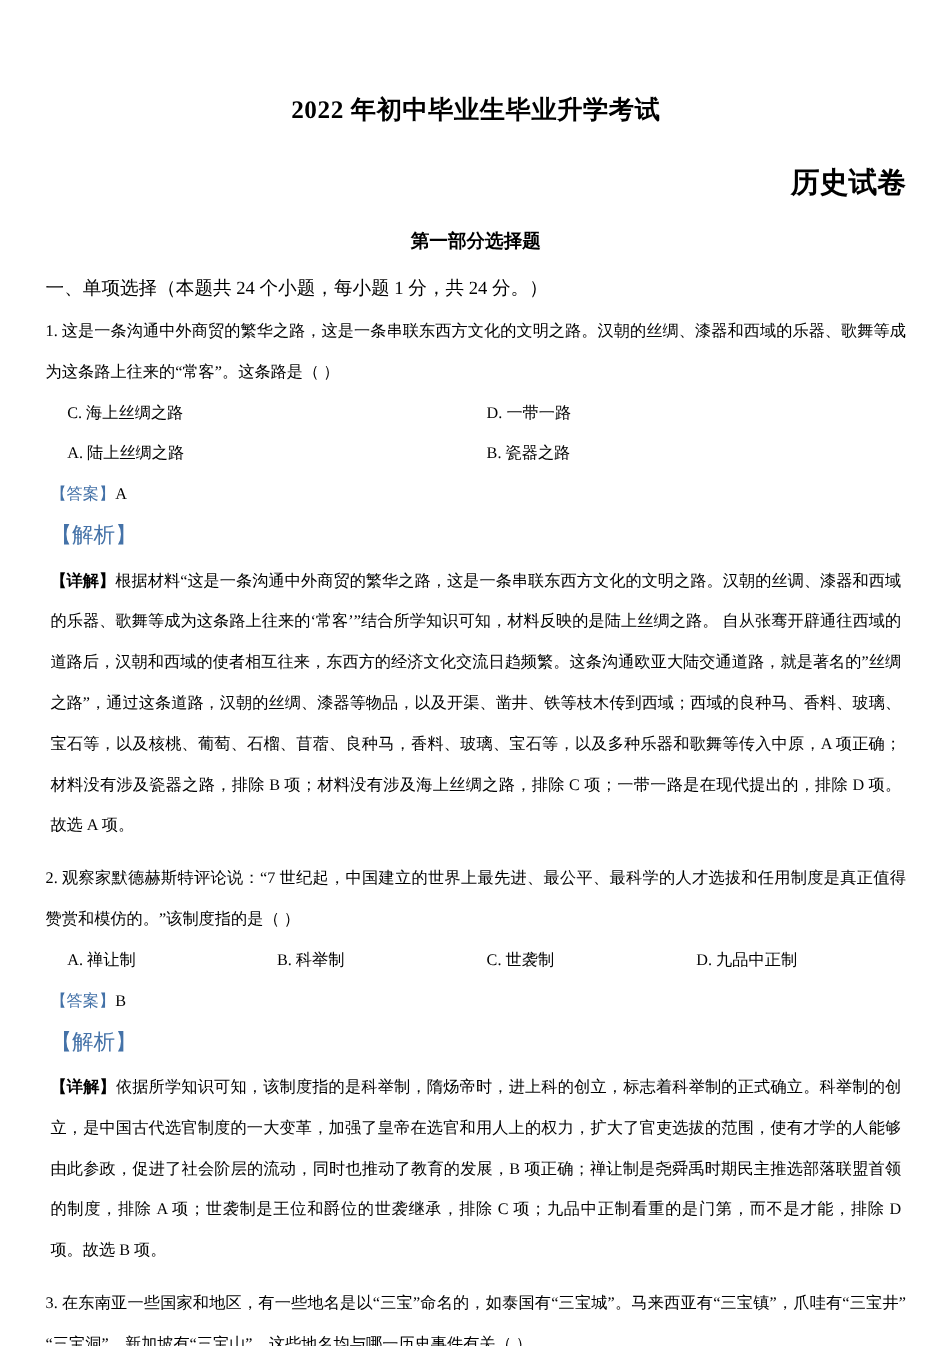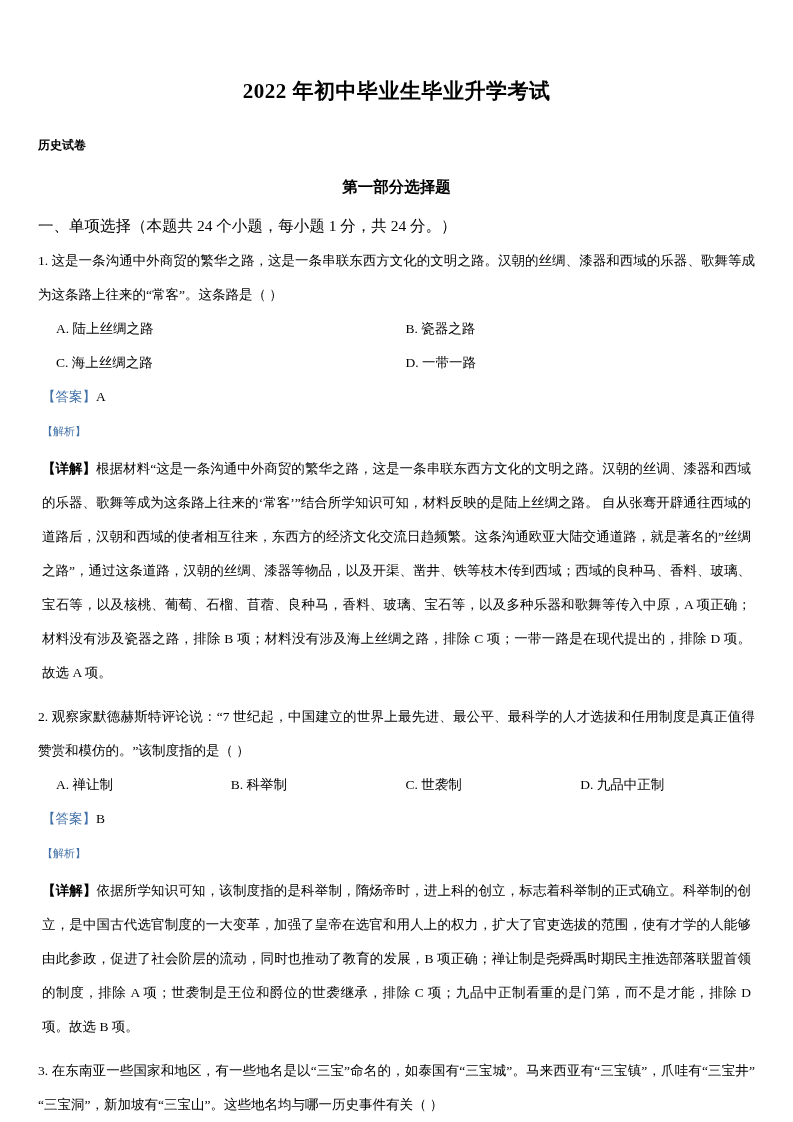--- a/index.html
+++ b/index.html
@@ -28,23 +28,23 @@
   .doc-title {
     text-align: center;
     font-weight: bold;
     font-size: 21px;
     letter-spacing: 0.5px;
     margin: 12px;
     padding-top: 66px;
     line-height: 1.25;
   }
   .doc-subtitle {
-    text-align: left;
+    text-align: right;
     font-weight: bold;
-    font-size: 12px;
+    font-size: 24px;
     margin: 0;
     padding-top: 22px;
     line-height: 1.25;
   }
   .part-title {
     text-align: center;
     font-weight: bold;
     font-size: 15.5px;
     margin: 4px;
     padding-top: 20px;
@@ -99,47 +99,47 @@
     line-height: 34px;
     padding-left: 4px;
   }
   .marker {
     color: #4472a8;
   }
   .marker-val {
     color: #000000;
   }
   .analysis-line {
-    font-size: 11px;
+    font-size: 18px;
     line-height: 34px;
     padding-left: 4px;
     font-family: Liberation Serif, serif;
   }
   .q-block { padding-top: 0px; }
 </style>
 </head>
 <body>
 
 <div class="page">
 
   <h1 class="doc-title">2022 年初中毕业生毕业升学考试</h1>
   <h2 class="doc-subtitle">历史试卷</h2>
   <h3 class="part-title">第一部分选择题</h3>
   <h4 class="section-head">一、单项选择（本题共 24 个小题，每小题 1 分，共 24 分。）</h4>
 
   <div class="q-block">
     <p class="qtext">1. 这是一条沟通中外商贸的繁华之路，这是一条串联东西方文化的文明之路。汉朝的丝绸、漆器和西域的乐器、歌舞等成为这条路上往来的“常客”。这条路是（    ）</p>
 
     <div class="options two-col">
+      <span class="opt opt-pad">C. 海上丝绸之路</span>
+      <span class="opt">D. 一带一路</span>
+    </div>
+    <div class="options two-col">
       <span class="opt opt-pad">A. 陆上丝绸之路</span>
       <span class="opt">B. 瓷器之路</span>
-    </div>
-    <div class="options two-col">
-      <span class="opt opt-pad">C. 海上丝绸之路</span>
-      <span class="opt">D. 一带一路</span>
     </div>
 
     <div class="marker-line"><span class="marker">【答案】</span><span class="marker-val">A</span></div>
 
     <div class="analysis-line"><span class="marker">【解析】</span></div>
 
     <p class="explain"><span class="tag">【详解】</span><span>根据材料“这是一条沟通中外商贸的繁华之路，这是一条串联东西方文化的文明之路。汉朝的丝调、漆器和西域的乐器、歌舞等成为这条路上往来的‘常客’”结合所学知识可知，材料反映的是陆上丝绸之路。 自从张骞开辟通往西域的道路后，汉朝和西域的使者相互往来，东西方的经济文化交流日趋频繁。这条沟通欧亚大陆交通道路，就是著名的”丝绸之路”，通过这条道路，汉朝的丝绸、漆器等物品，以及开渠、凿井、铁等枝木传到西域；西域的良种马、香料、玻璃、宝石等，以及核桃、葡萄、石榴、苜蓿、良种马，香料、玻璃、宝石等，以及多种乐器和歌舞等传入中原，A 项正确；材料没有涉及瓷器之路，排除 B 项；材料没有涉及海上丝绸之路，排除 C 项；一带一路是在现代提出的，排除 D 项。故选 A 项。</span></p>
   </div>
 
   <div class="q-block">

